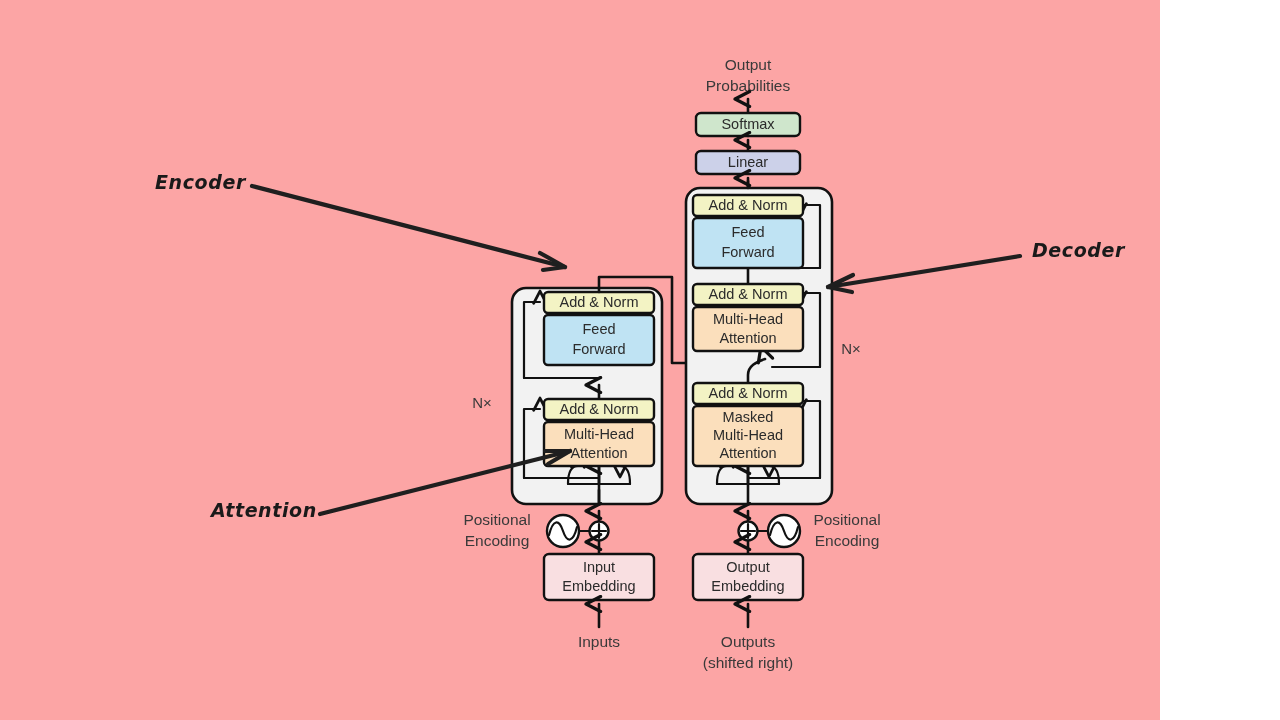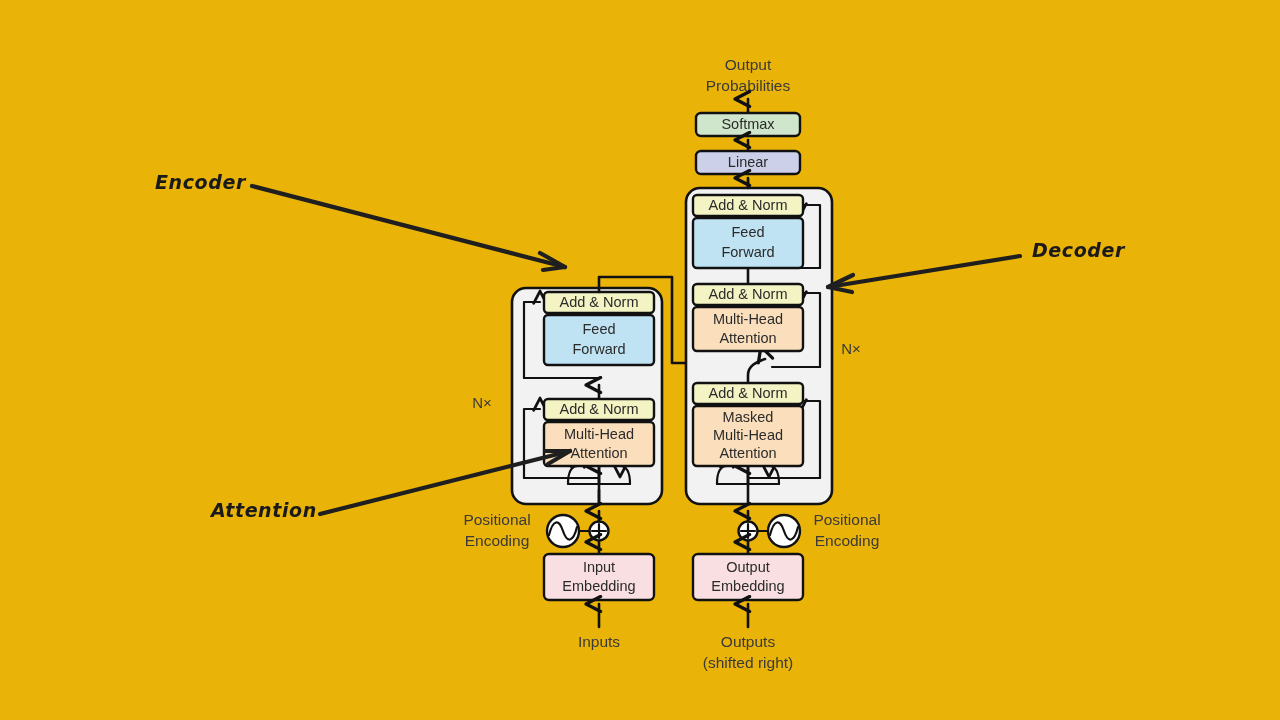--- a/index.html
+++ b/index.html
@@ -8,23 +8,23 @@
     background: #ffffff;
   }
   body {
     width: 1280px;
     height: 720px;
     overflow: hidden;
     font-family: "Liberation Sans", sans-serif;
   }
   #stage {
     position: relative;
-    width: 1280px;
+    width: 1160px;
     height: 720px;
-    background: #eab308;
+    background: #fca5a5;
   }
   svg.diagram {
     position: absolute;
     left: 0;
     top: 0;
     width: 1280px;
     height: 720px;
   }
   .blk-label {
     font-family: "Liberation Sans", sans-serif;

